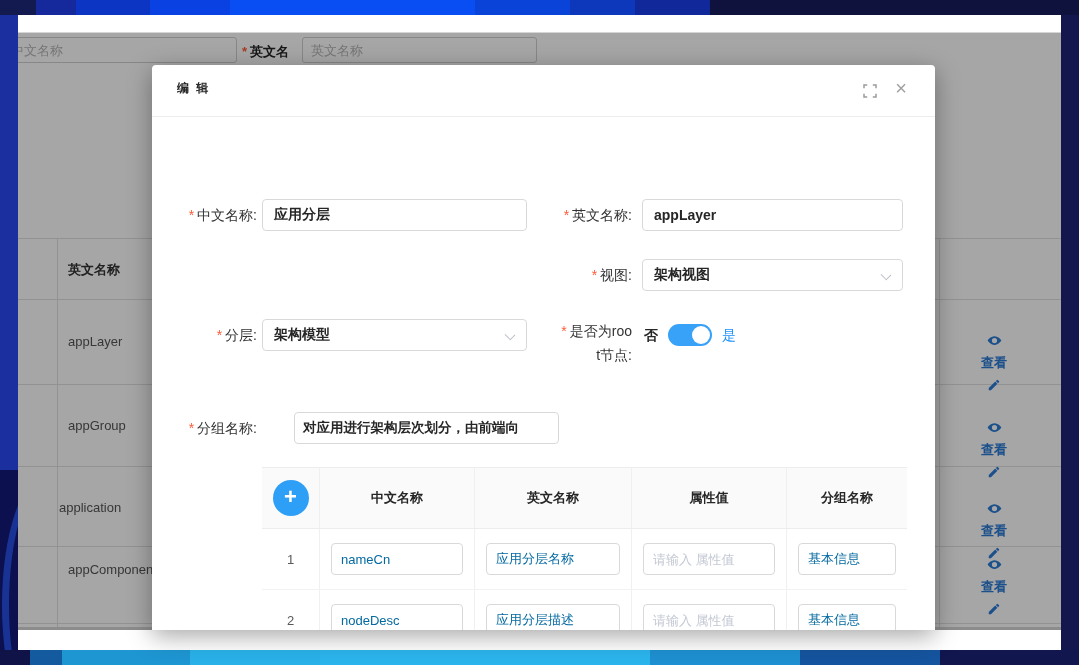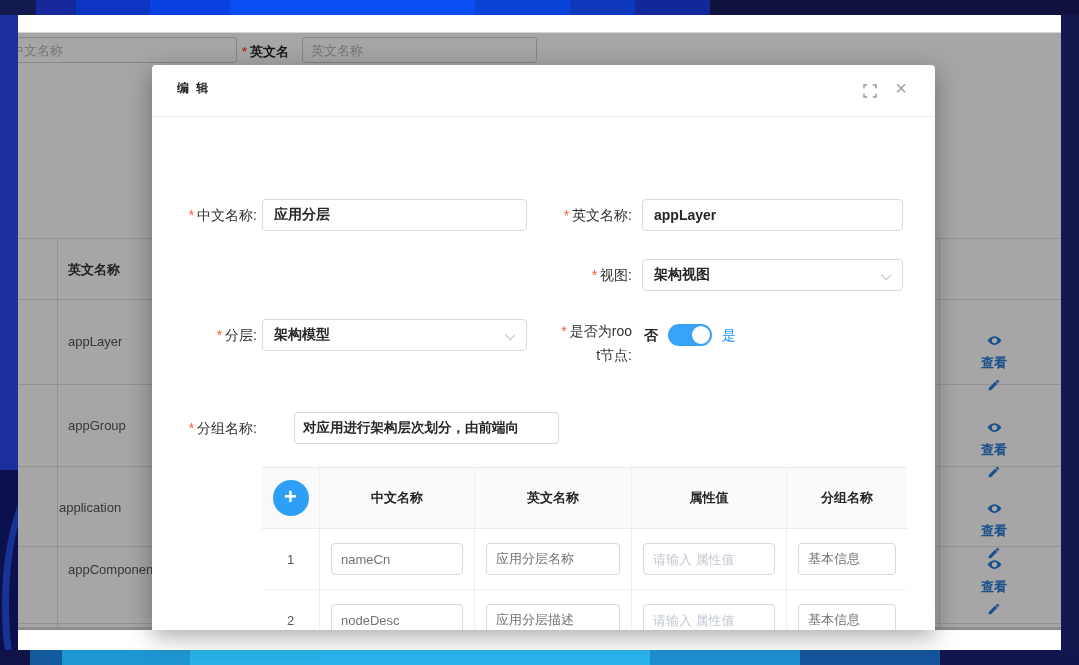--- a/index.html
+++ b/index.html
@@ -71,21 +71,21 @@
   .attr-table { position:absolute; left:110px; top:350px; width:645px; }
   .attr-row { display:flex; }
   .attr-head { background:#fafafa; border-top:1px solid #ececec; border-bottom:1px solid #ececec; }
   .attr-cell { height:60px; display:flex; align-items:center; justify-content:center; border-right:1px solid #f0f0f0; }
   .attr-cell:last-child { border-right:none; }
   .c0{width:58px}.c1{width:155px}.c2{width:157px}.c3{width:155px}.c4{width:120px}
   .attr-head .attr-cell { font-weight:bold; font-size:13px; color:#262626; }
   .attr-body .attr-row { border-bottom:1px solid #f2f2f2; }
   .row-idx { font-size:13px; color:#595959; }
   .cell-input { width:calc(100% - 22px); height:32px; border:1px solid #d9d9d9; border-radius:4px;
-    font-size:13px; color:#737373; padding:0 9px; text-align:left; font-family:inherit; background:#fff; }
+    font-size:13px; color:#0369a1; padding:0 9px; text-align:left; font-family:inherit; background:#fff; }
   .cell-input::placeholder { color:#c3c8d2; }
   .add-btn { width:36px; height:36px; border-radius:50%; background:#2e9ff7; color:#fff; font-size:22px;
     line-height:34px; text-align:center; cursor:pointer; user-select:none; }
 </style>
 </head>
 <body>
 
 <div class="frame-top">
   <div class="seg t1"></div>
     <div class="seg t2"></div>

